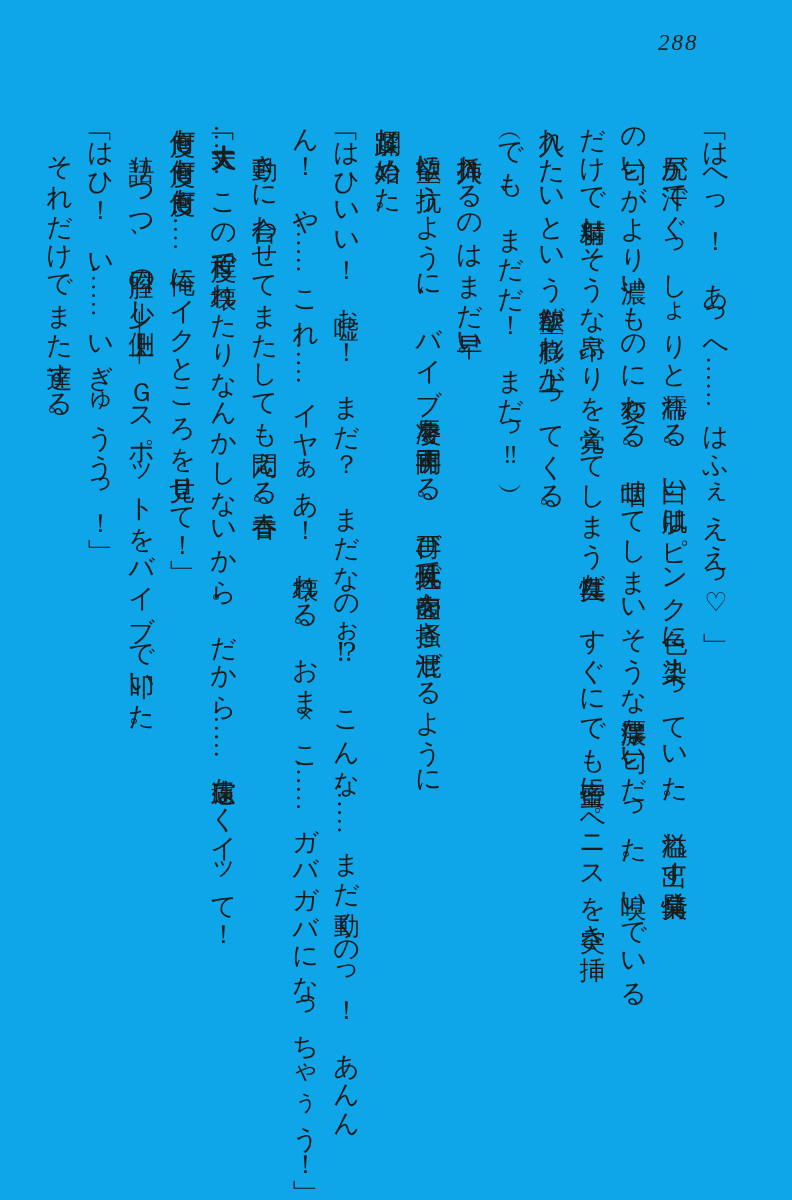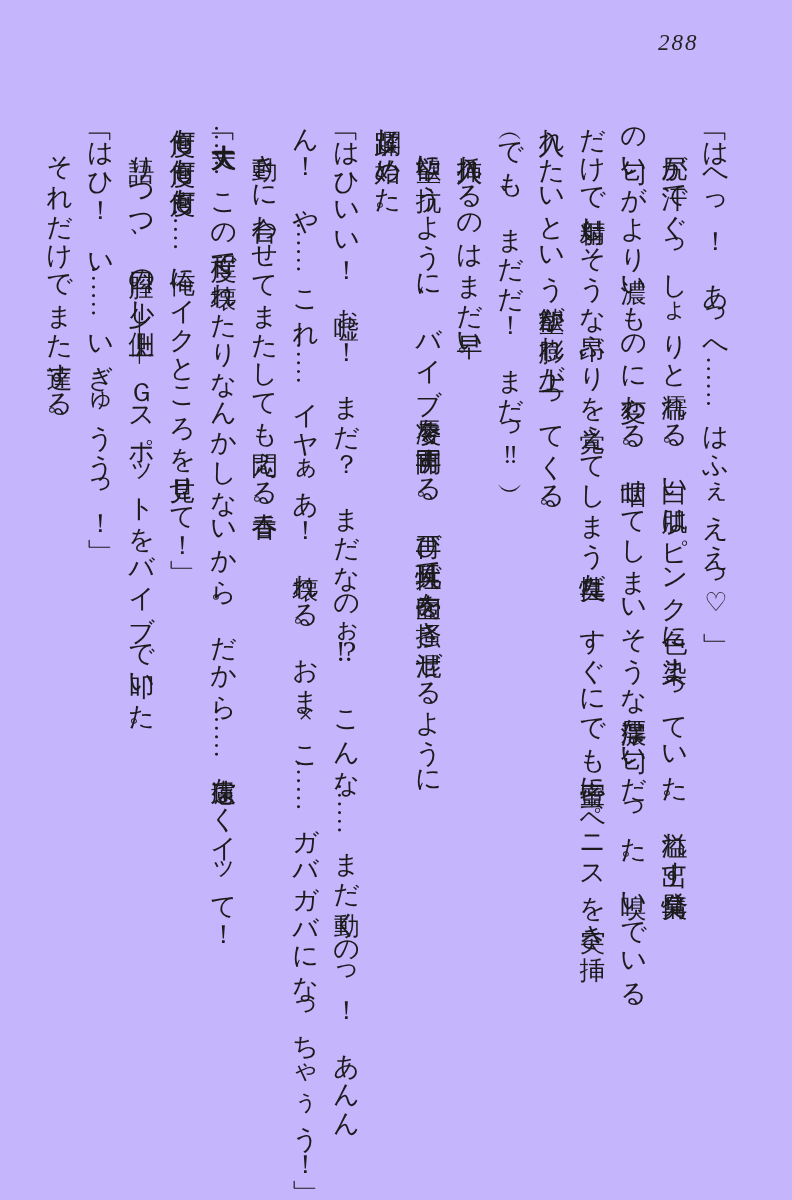--- a/index.html
+++ b/index.html
@@ -7,21 +7,21 @@
   html, body {
     width: 792px;
     height: 1200px;
     background: #ffffff;
   }
 
   .page {
     position: relative;
     width: 792px;
     height: 1200px;
-    background: #c4b5fd;
+    background: #0ea5e9;
     overflow: hidden;
     font-family: "Liberation Serif", "DejaVu Serif", serif;
     color: #1b1b1b;
   }
 
   .page-number {
     position: absolute;
     top: 30px;
     left: 658px;
     font-style: italic;

